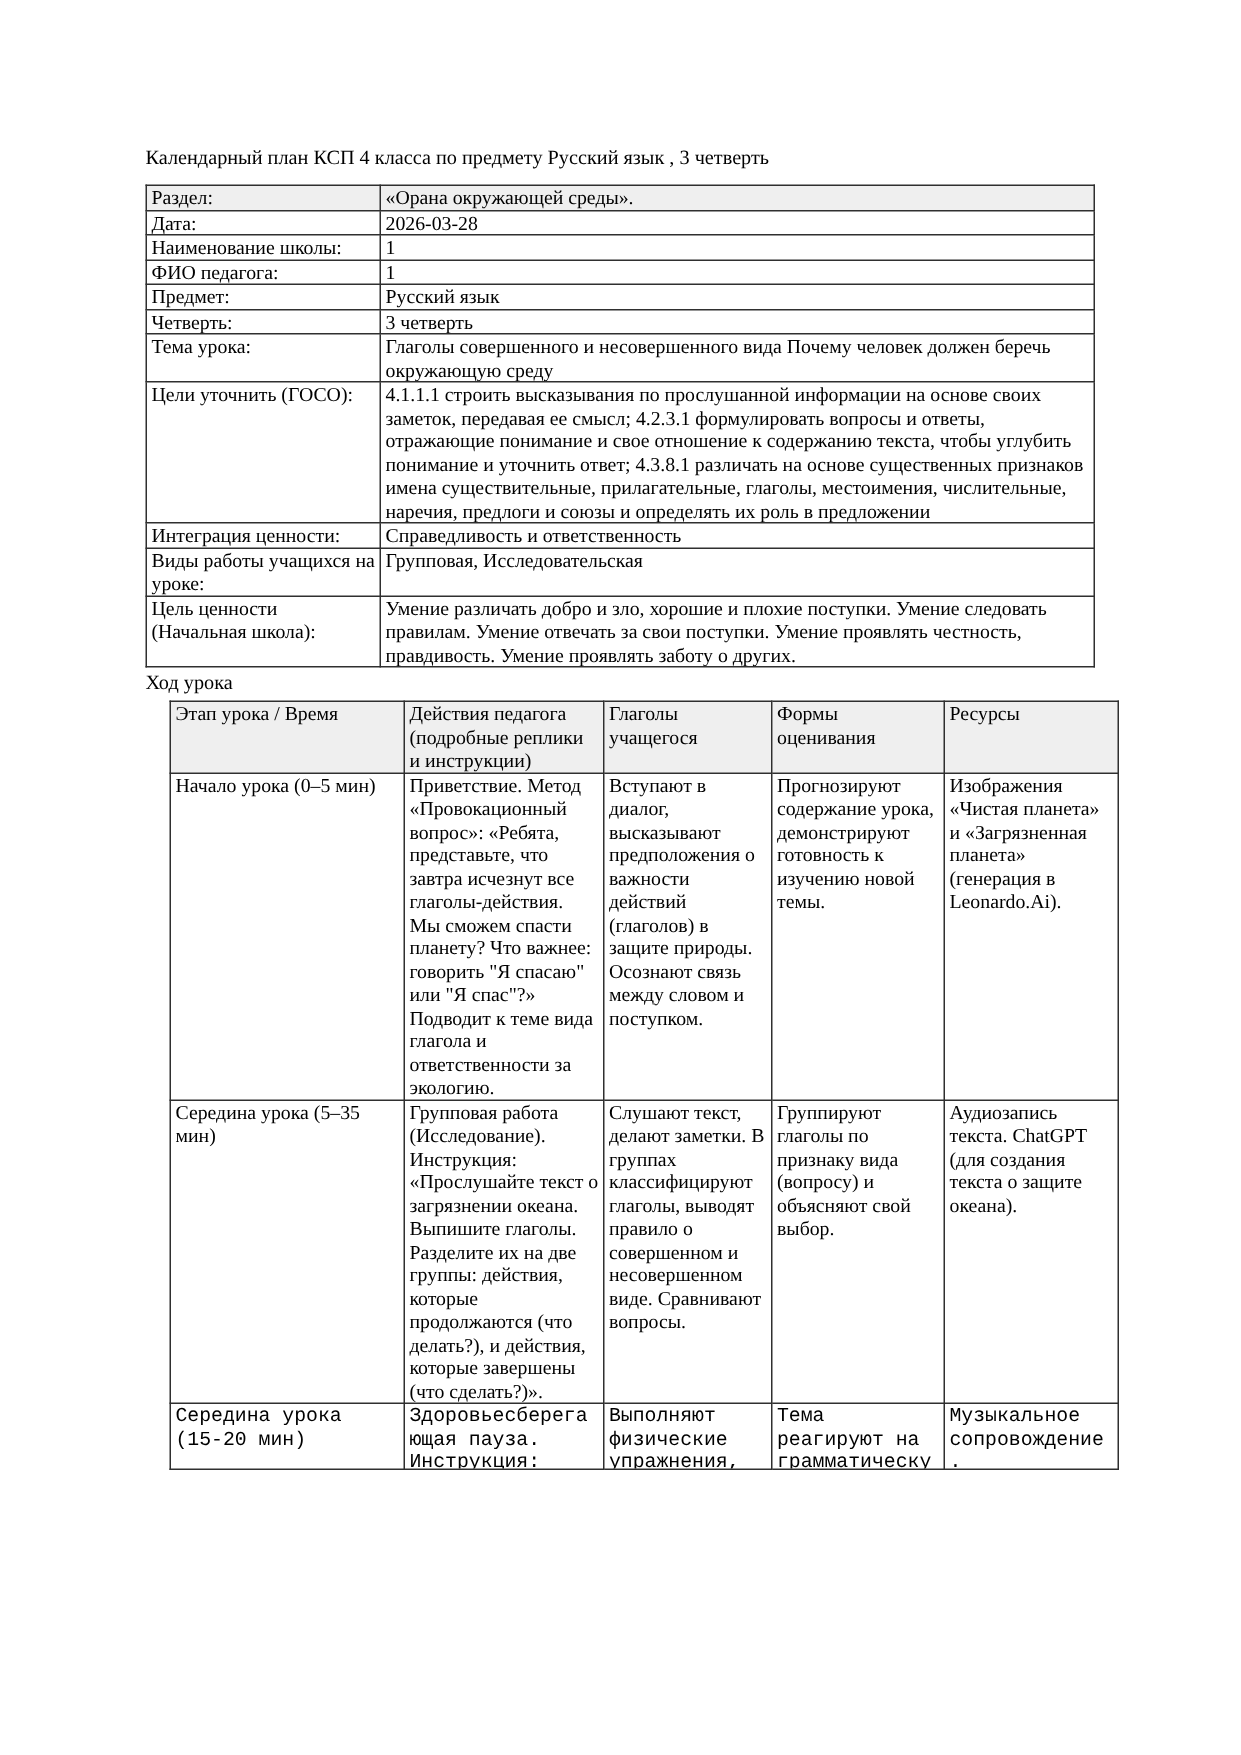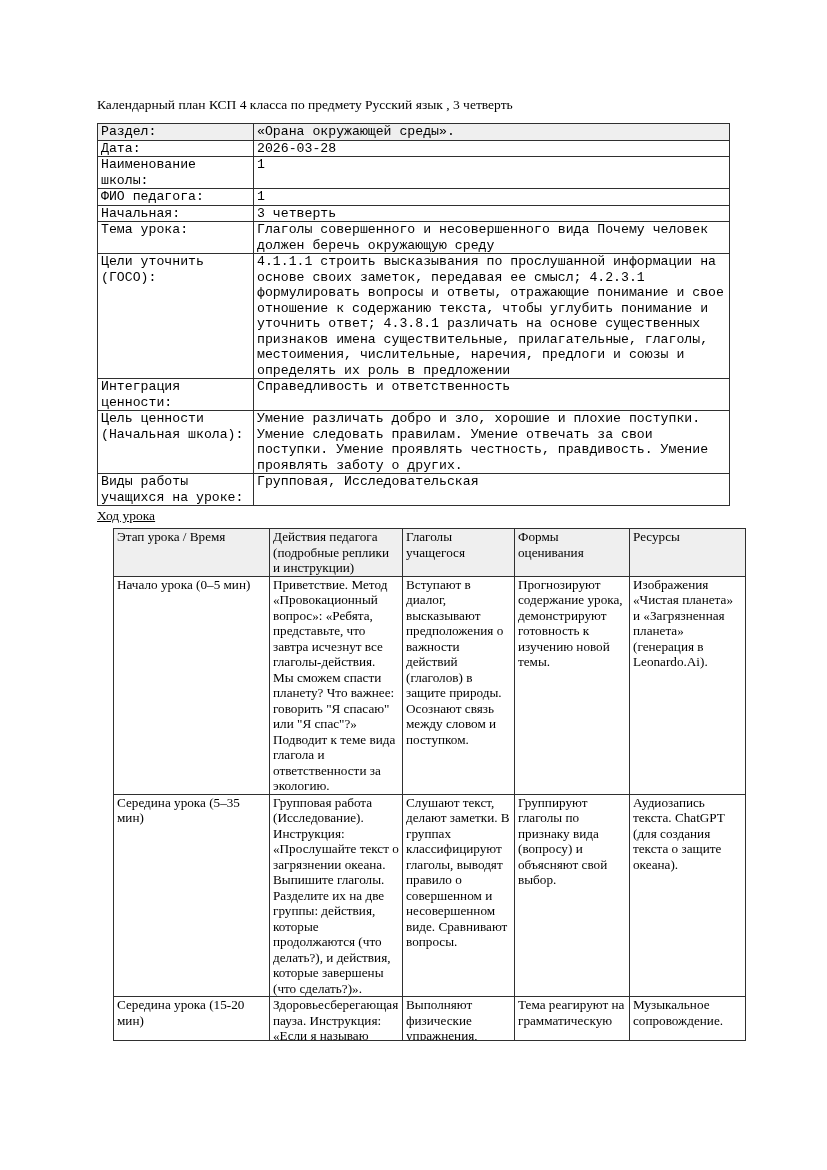--- a/index.html
+++ b/index.html
@@ -34,31 +34,31 @@
   }
   td {
     border: 1px solid var(--border, #2f2f2f);
     padding: 0 3px;
     vertical-align: top;
     text-align: left;
     overflow: hidden;
     word-wrap: break-word;
   }
   tr.shaded td { background: var(--header_bg, #efefef); }
-  .info-table { margin-top: 10px; font-family: Liberation Mono, monospace; }
+  .info-table { margin-top: 10px; }
   .section-heading {
     font-size: 13.5px;
     line-height: 16px;
     margin-top: 2px;
-    text-decoration: underline;
   }
   .lesson-table { margin-top: 4px; margin-left: 16px; }
   .cut {
     height: 43px;
     overflow: hidden;
+    font-family: Liberation Mono, monospace;
   }
 </style>
 </head>
 <body>
 
 <div class="doc">
 
   <div class="title">Календарный план КСП 4 класса по предмету Русский язык , 3 четверть</div>
 
   <table class="info-table">
@@ -77,42 +77,46 @@
       </tr>
       <tr>
         <td>Наименование школы:</td>
         <td>1</td>
       </tr>
       <tr>
         <td>ФИО педагога:</td>
         <td>1</td>
       </tr>
       <tr>
-        <td>Начальная:</td>
+        <td>Предмет:</td>
+        <td>Русский язык</td>
+      </tr>
+      <tr>
+        <td>Четверть:</td>
         <td>3 четверть</td>
       </tr>
       <tr>
         <td>Тема урока:</td>
         <td>Глаголы совершенного и несовершенного вида Почему человек должен беречь окружающую среду</td>
       </tr>
       <tr>
         <td>Цели уточнить (ГОСО):</td>
         <td>4.1.1.1 строить высказывания по прослушанной информации на основе своих заметок, передавая ее смысл; 4.2.3.1 формулировать вопросы и ответы, отражающие понимание и свое отношение к содержанию текста, чтобы углубить понимание и уточнить ответ; 4.3.8.1 различать на основе существенных признаков имена существительные, прилагательные, глаголы, местоимения, числительные, наречия, предлоги и союзы и определять их роль в предложении</td>
       </tr>
       <tr>
         <td>Интеграция ценности:</td>
         <td>Справедливость и ответственность</td>
       </tr>
       <tr>
+        <td>Виды работы учащихся на уроке:</td>
+        <td>Групповая, Исследовательская</td>
+      </tr>
+      <tr>
         <td>Цель ценности (Начальная школа):</td>
         <td>Умение различать добро и зло, хорошие и плохие поступки. Умение следовать правилам. Умение отвечать за свои поступки. Умение проявлять честность, правдивость. Умение проявлять заботу о других.</td>
-      </tr>
-      <tr>
-        <td>Виды работы учащихся на уроке:</td>
-        <td>Групповая, Исследовательская</td>
       </tr>
     </tbody>
   </table>
 
   <div class="section-heading">Ход урока</div>
 
   <table class="lesson-table">
     <colgroup>
       <col style="width:156px">
         <col style="width:133px">

